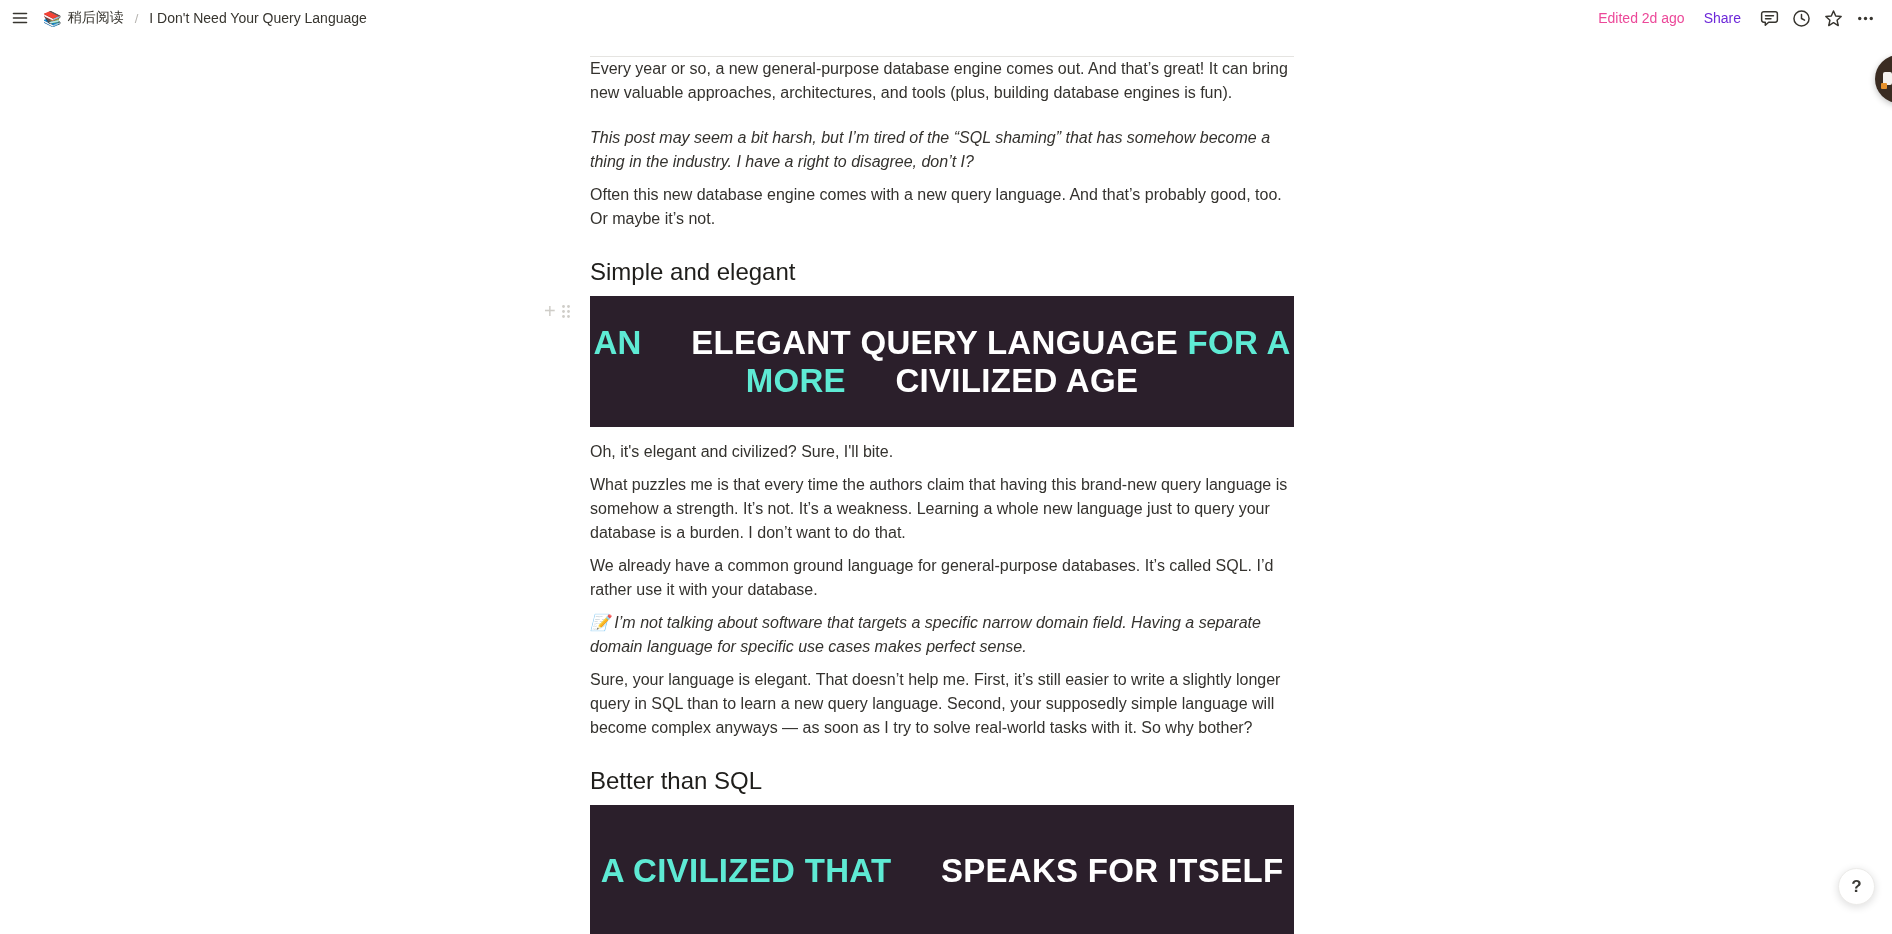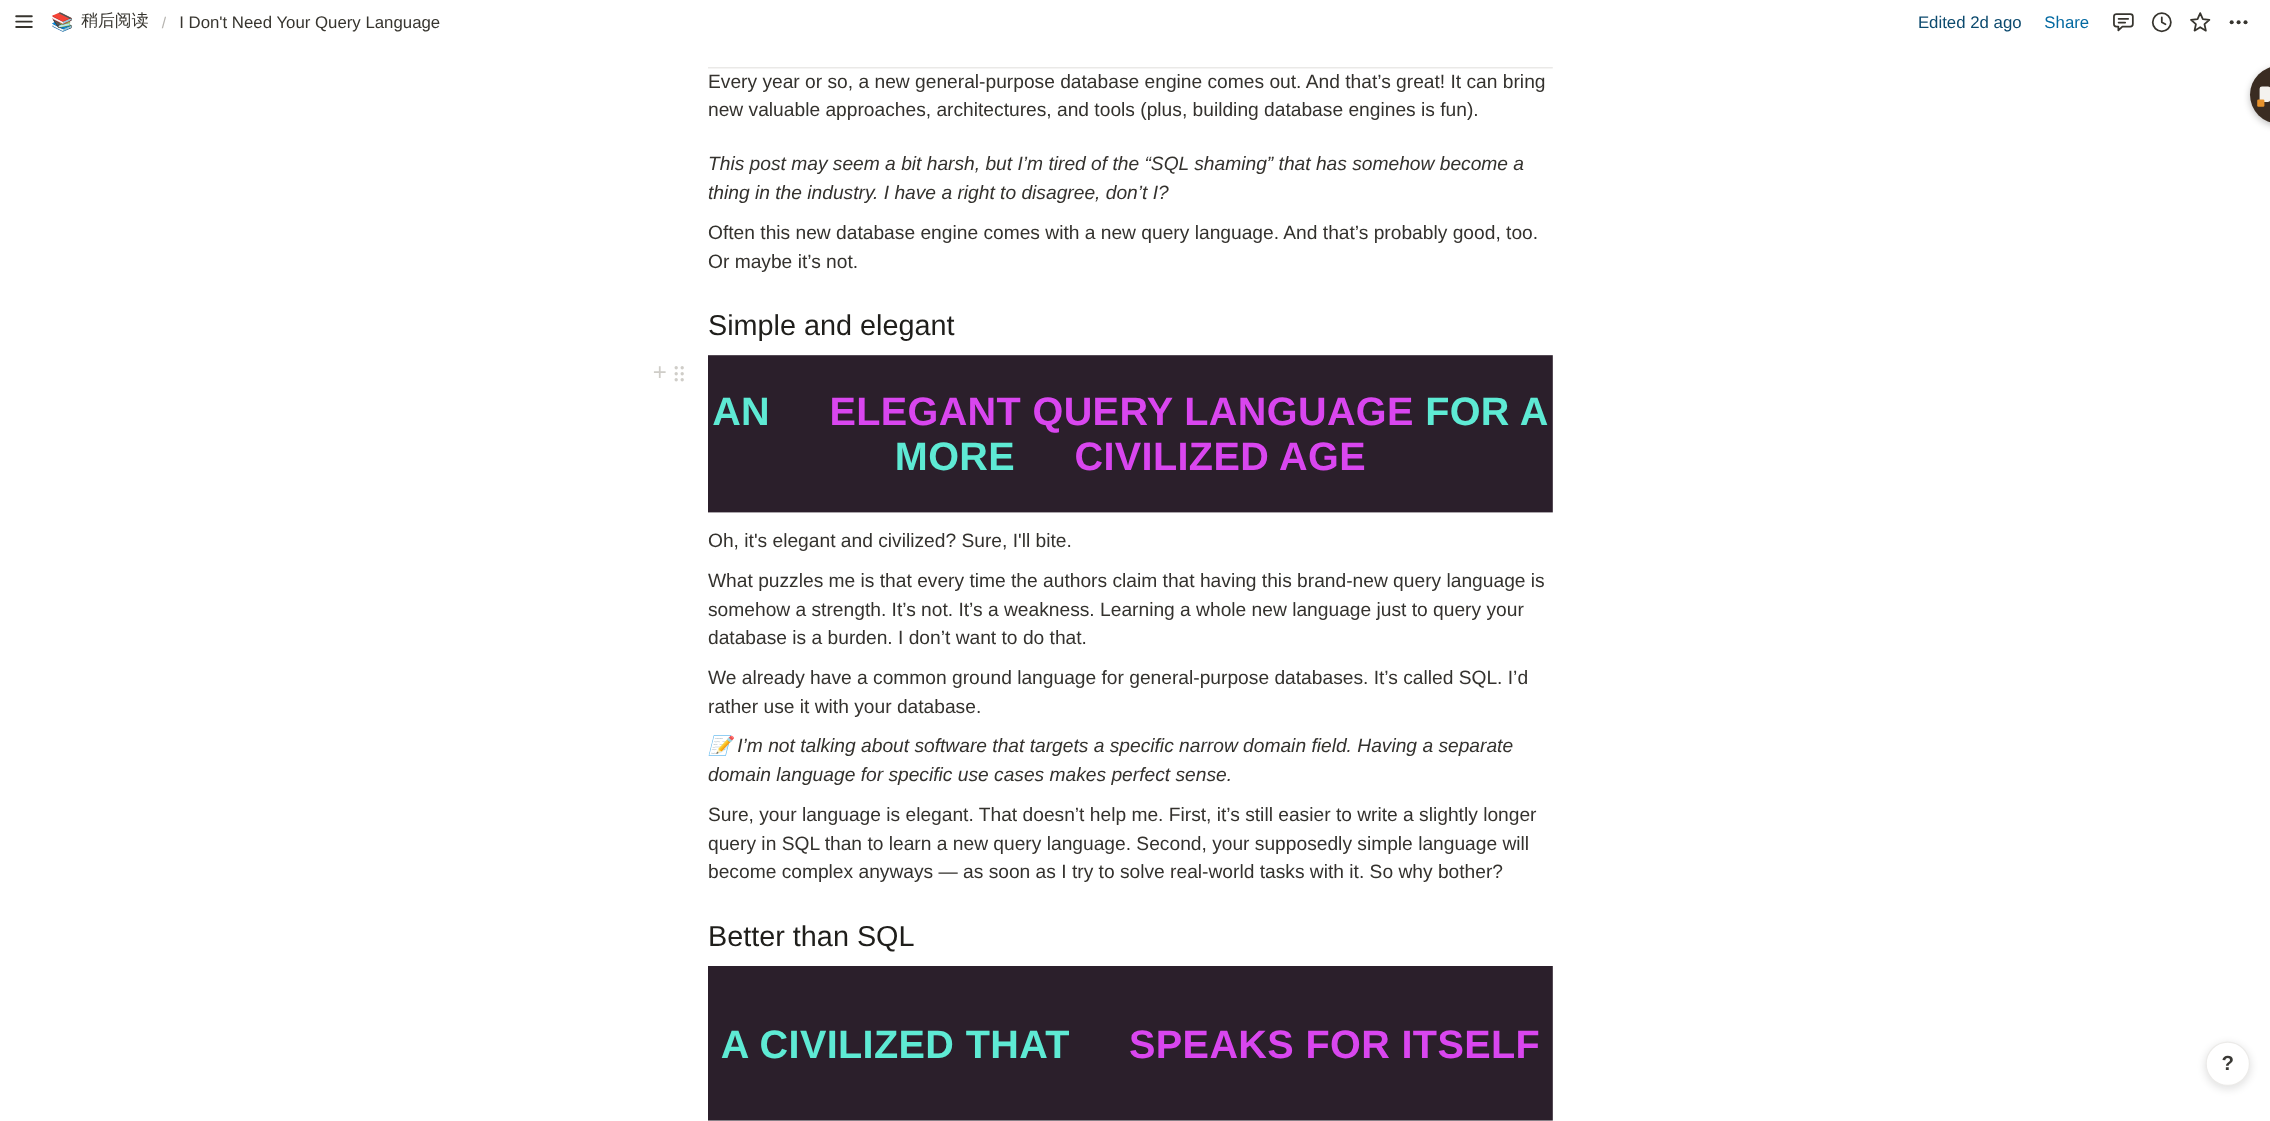--- a/index.html
+++ b/index.html
@@ -13,22 +13,22 @@
     padding: 0 14px 0 7px; background: #fff; }
   .topbar-left { display: flex; align-items: center; gap: 6px; }
   .icon-btn { display: flex; align-items: center; justify-content: center;
     width: 26px; height: 26px; border-radius: 4px; color: #37352f; cursor: pointer; background: transparent; border: none; }
   .breadcrumb { display: flex; align-items: center; gap: 7px; font-size: 14px; color: #37352f; }
   .crumb-ws { display: flex; align-items: center; gap: 6px; padding: 2px 4px; border-radius: 4px; cursor: pointer; }
   .crumb-emoji { font-size: 15px; line-height: 1; }
   .crumb-sep { color: #b6b4b0; font-size: 13px; }
   .crumb-title { padding: 2px 4px; border-radius: 4px; cursor: pointer; white-space: nowrap; }
   .topbar-right { display: flex; align-items: center; gap: 6px; }
-  .edited { color: #0c4a6e; font-size: 14px; margin-right: 6px; white-space: nowrap; }
-  .share-btn { font-size: 14px; color: #0369a1; padding: 3px 7px; border-radius: 4px;
+  .edited { color: #ec4899; font-size: 14px; margin-right: 6px; white-space: nowrap; }
+  .share-btn { font-size: 14px; color: #6d28d9; padding: 3px 7px; border-radius: 4px;
     background: transparent; border: none; cursor: pointer; margin-right: 2px; }
 
   
   .avatar-bubble { position: absolute; top: 55px; right: -31px; width: 48px; height: 48px;
     border-radius: 50%; background: #3a2c22; box-shadow: 0 2px 6px rgba(0,0,0,.25); cursor: pointer; }
   .avatar-glyph-white { position: absolute; left: 8px; top: 17px; width: 9px; height: 13px;
     background: #f4f2ef; border-radius: 2px; }
   .avatar-glyph-orange { position: absolute; left: 6px; top: 28px; width: 6px; height: 6px;
     background: #e8922c; border-radius: 1px; }
 
@@ -40,21 +40,21 @@
   p.em { font-style: italic; }
   h2.block { font-size: 24px; line-height: 30px; font-weight: 400; color: #1f1e1b; margin: 26px 0 9px; }
 
   
   .banner-wrap { position: relative; margin: 0 0 13px; }
   .banner { width: 704px; height: 131px; background: #2b1f2b; display: flex;
     flex-direction: column; align-items: center; justify-content: center; cursor: pointer; }
   .banner-line { font-weight: 700; font-size: 33px; line-height: 38px; letter-spacing: .3px;
     white-space: nowrap; text-align: center; }
   .seg-w { color: #5eead4; }
-  .seg-g { color: #d946ef; margin-left: 40px; }
+  .seg-g { color: #ffffff; margin-left: 40px; }
   .banner2-wrap { margin-bottom: 0; }
 
   
   .handles { position: absolute; left: -46px; top: 5px; display: flex; align-items: center;
     gap: 5px; color: #cfcdc8; }
   .plus-handle { font-size: 20px; line-height: 20px; font-weight: 400; cursor: pointer; }
   .drag-handle { cursor: grab; display: flex; }
 
   
   .help-btn { position: absolute; left: 1838px; top: 868px; width: 37px; height: 37px;

